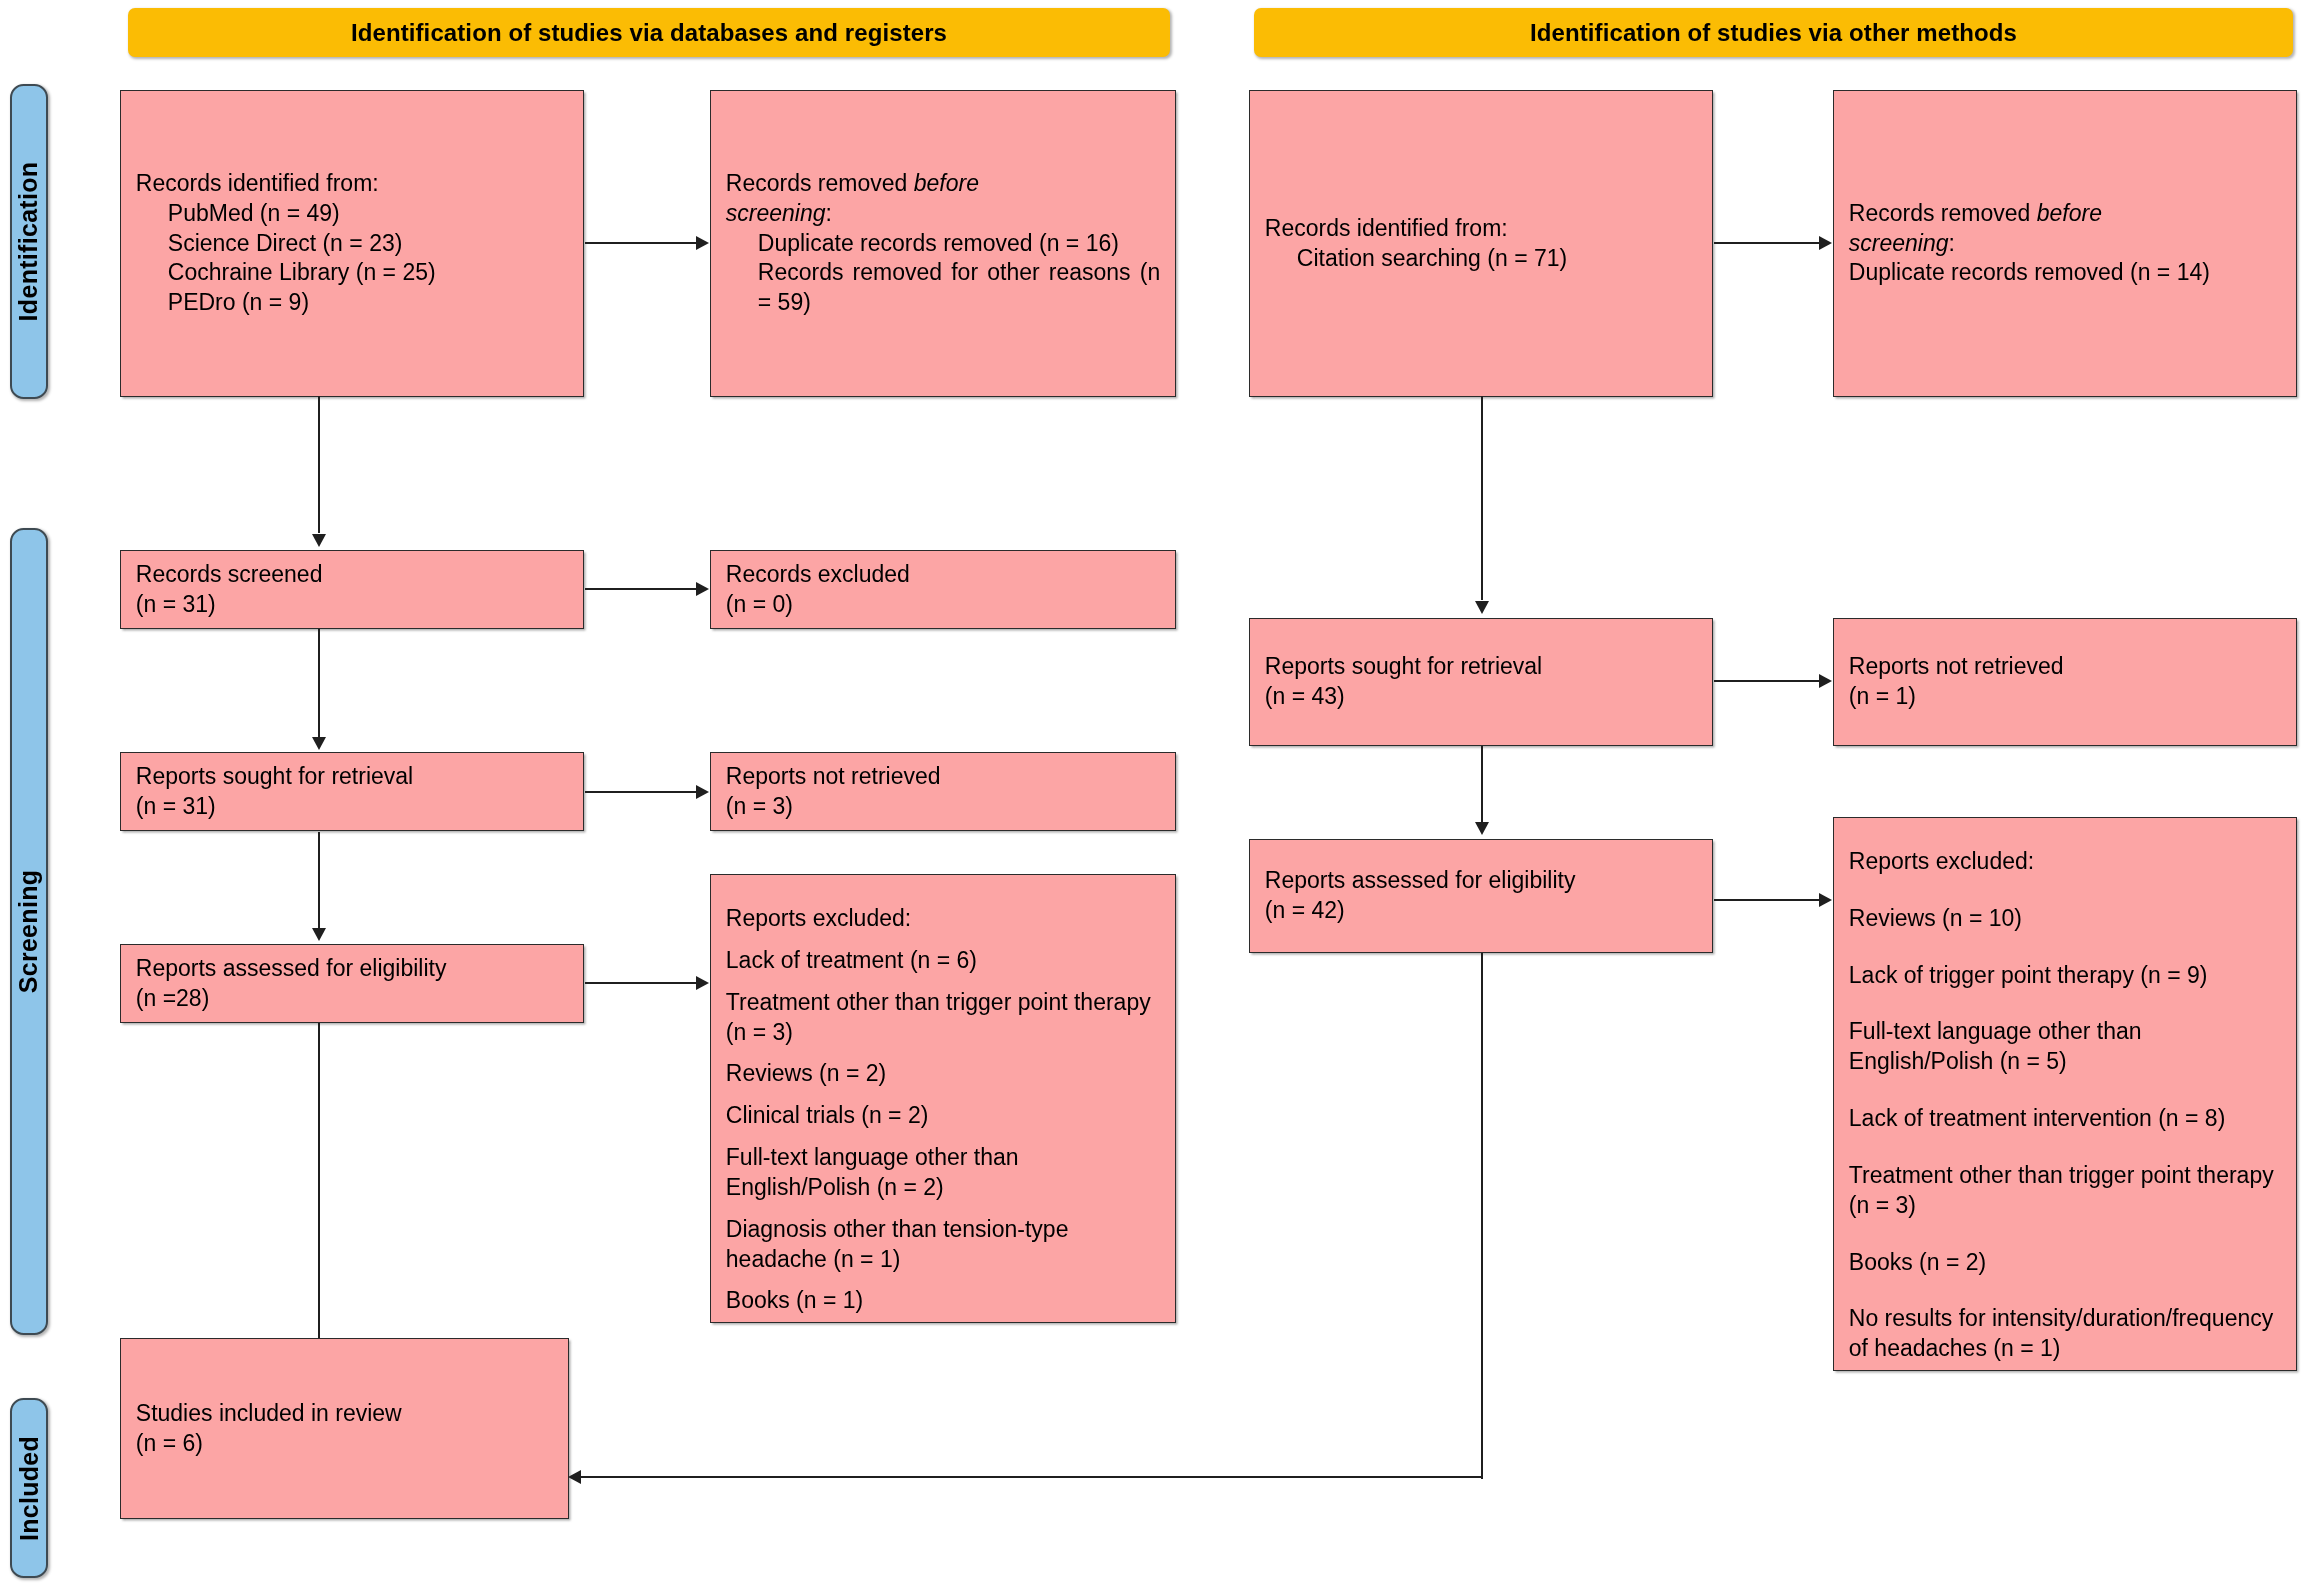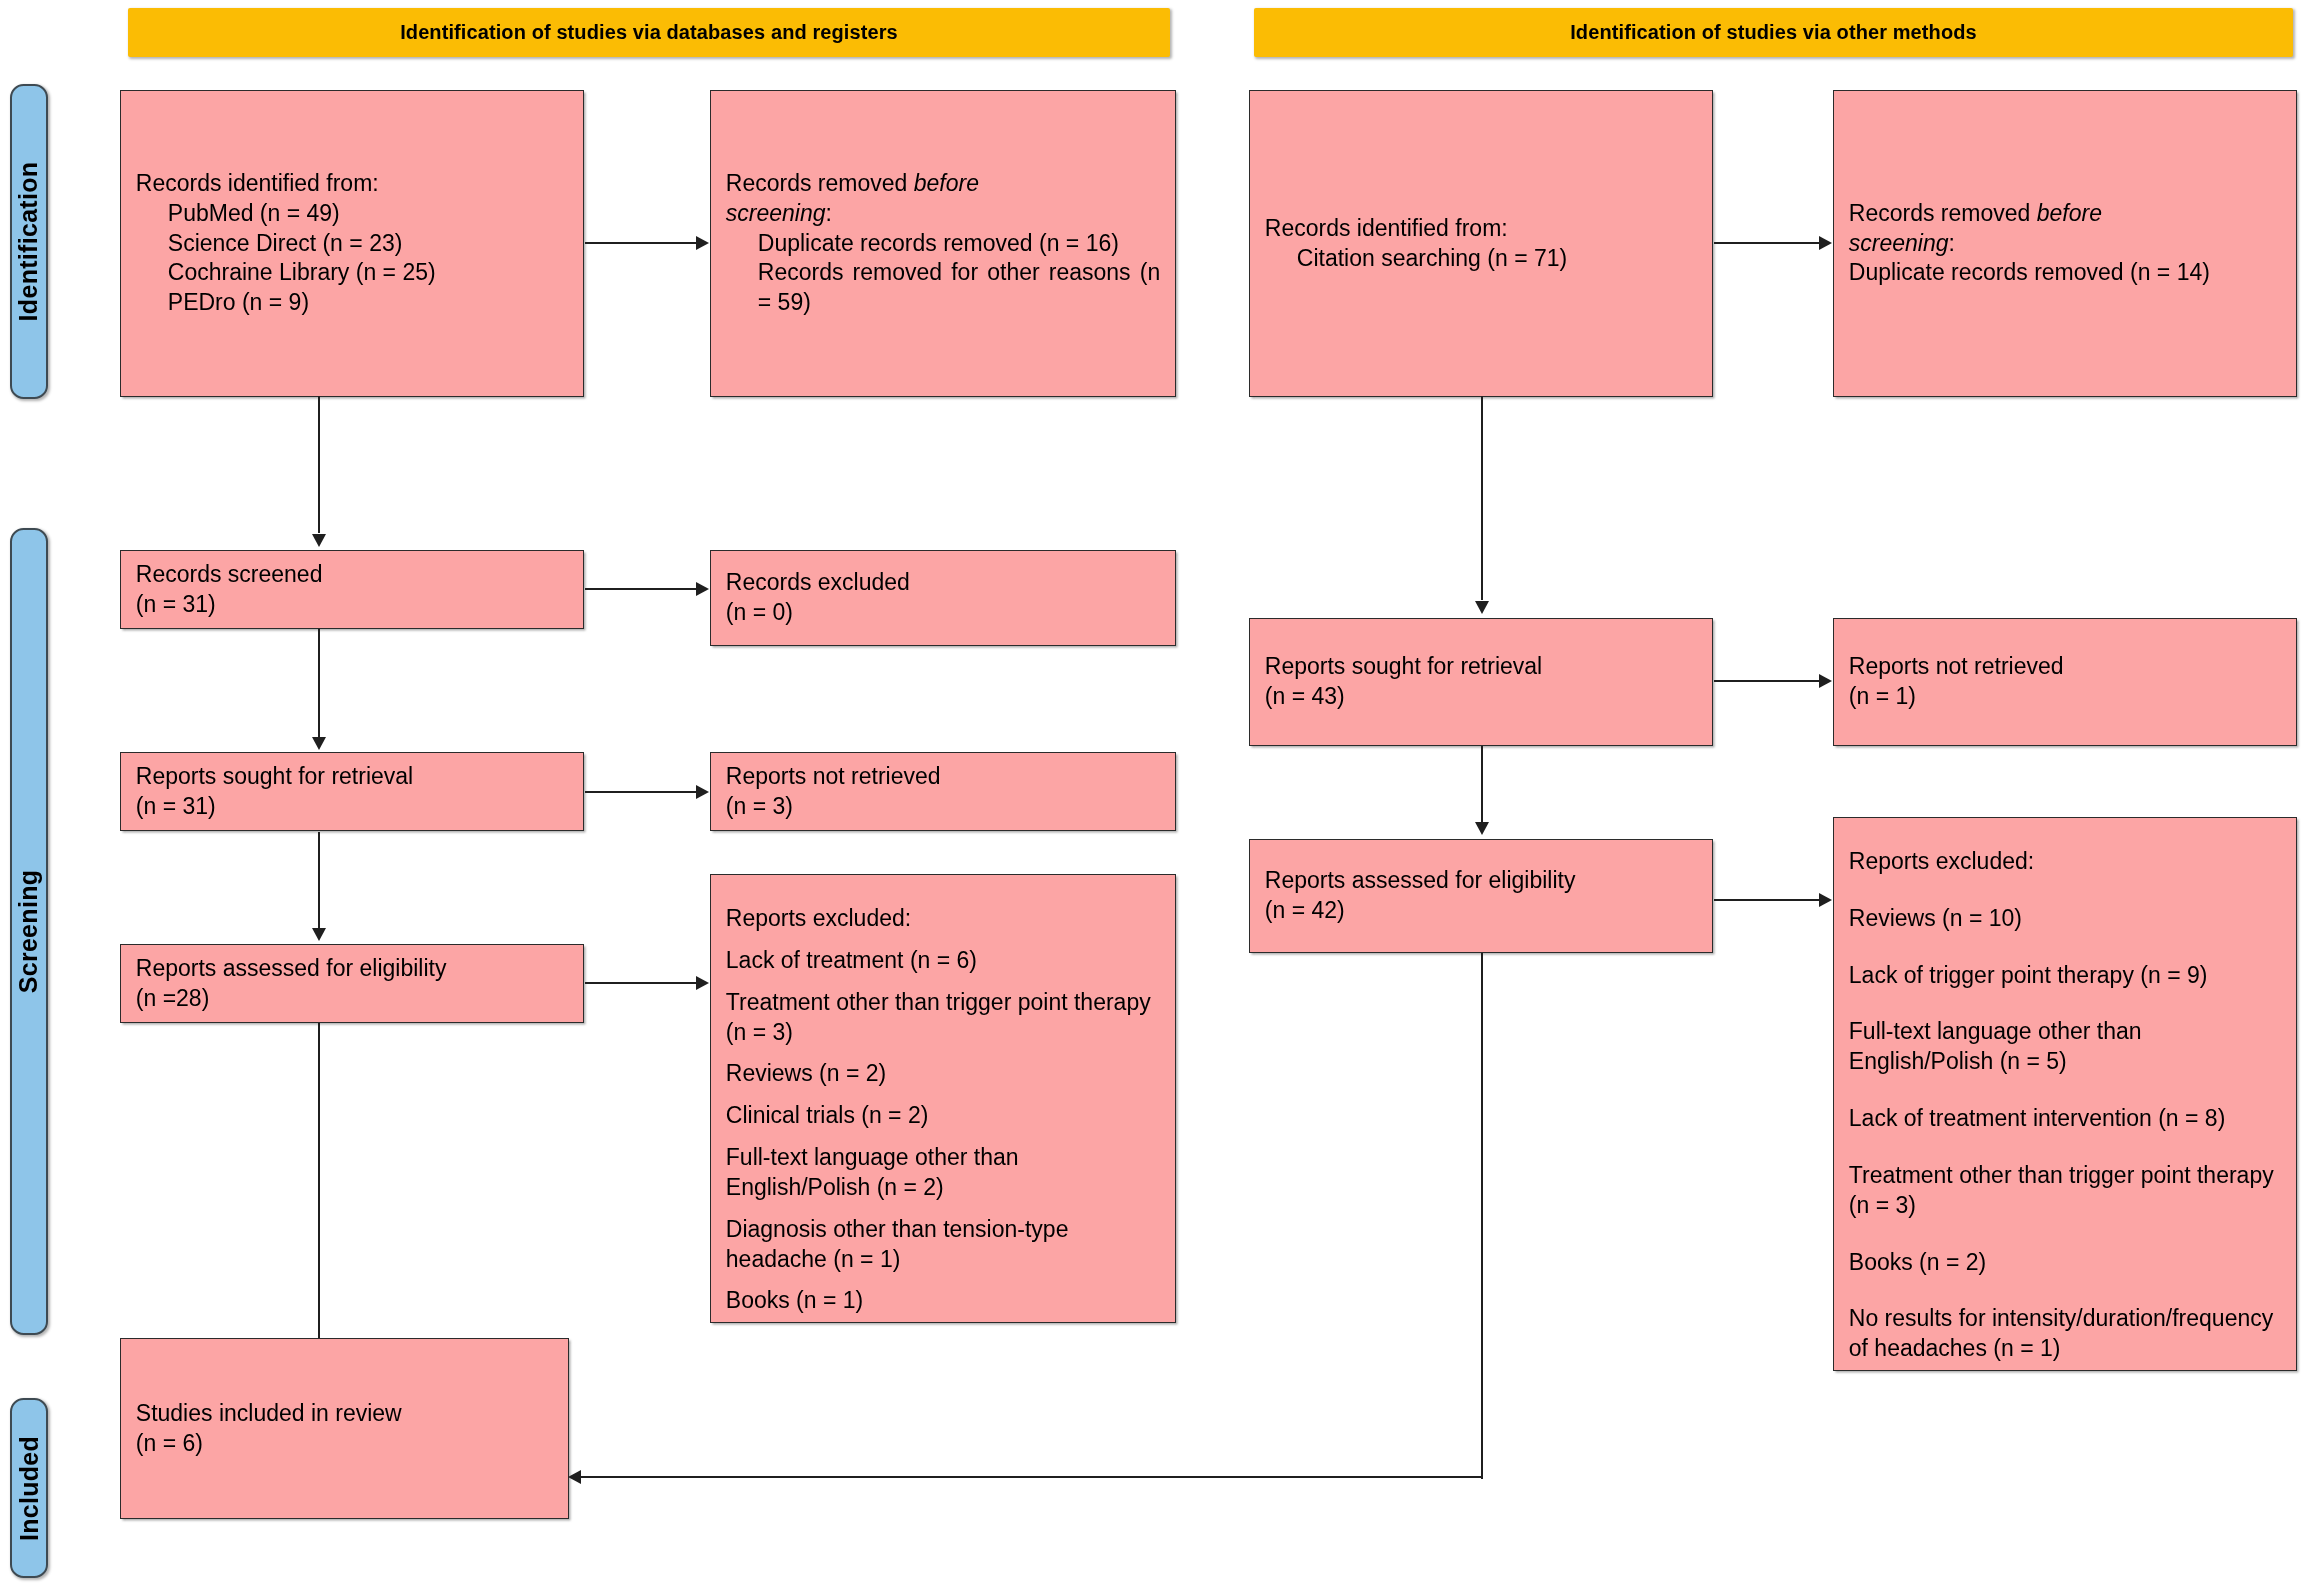--- a/index.html
+++ b/index.html
@@ -14,28 +14,28 @@
     width: 2307px;
     height: 1590px;
     background: #ffffff;
     overflow: hidden;
   }
 
   
   .phase-header {
     position: absolute;
     background: #FBBC04;
-    border-radius: 2px;
+    border-radius: 7px;
     box-shadow: 1.1px 1.7px 2.8px rgba(0,0,0,0.30);
     display: flex;
     align-items: center;
     justify-content: center;
     color: #000000;
     font-weight: bold;
-    font-size: 20px;
+    font-size: 24px;
     letter-spacing: 0.1px;
     text-align: center;
   }
 
   
   .stage-band {
     position: absolute;
     background: #8EC5E9;
     border: 2.3px solid #3E4A52;
     border-radius: 13.6px;
@@ -148,21 +148,21 @@
   <div class="arrow-right" style="left:696px; top:236px;"></div>
 
   <div class="vline" style="left:318px; top:396px; height:137px;"></div>
   <div class="arrow-down" style="left:312px; top:534px;"></div>
 
   <div class="box" style="left:120px; top:550px; width:464px; height:79px;">
     <p>Records screened</p>
     <p>(n = 31)</p>
   </div>
 
-  <div class="box" style="left:710px; top:550px; width:466px; height:96px;">
+  <div class="box" style="left:710px; top:550px; width:466px; height:79px;">
     <p>Records excluded</p>
     <p>(n = 0)</p>
   </div>
 
   <div class="hline" style="left:585px; top:588px; width:111px;"></div>
   <div class="arrow-right" style="left:696px; top:582px;"></div>
 
   <div class="vline" style="left:318px; top:629px; height:108px;"></div>
   <div class="arrow-down" style="left:312px; top:737px;"></div>
 

